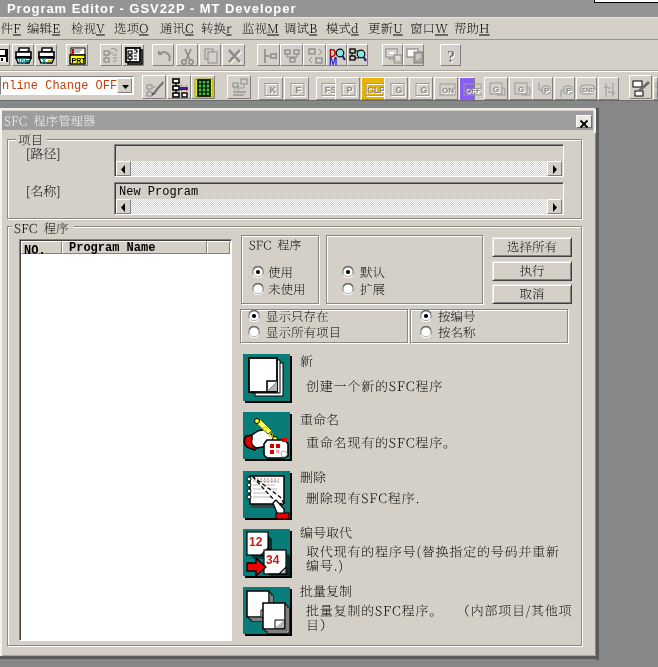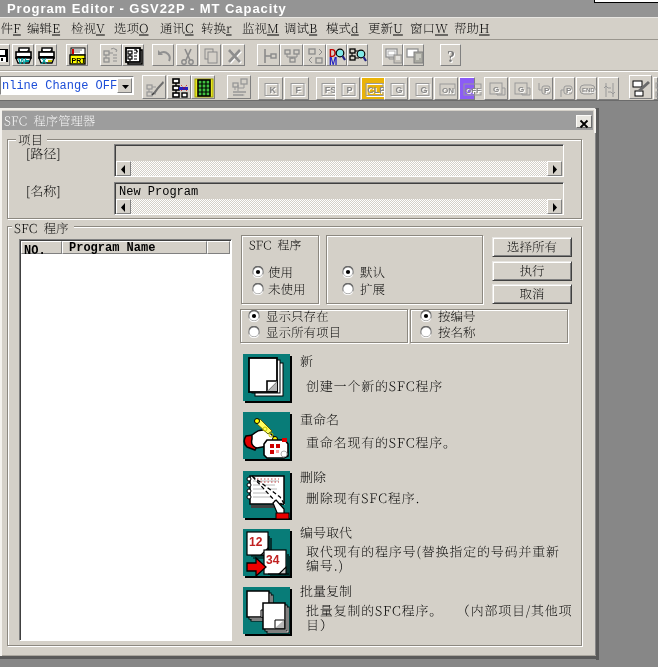--- a/index.html
+++ b/index.html
@@ -1,19 +1,19 @@
 <!DOCTYPE html>
 <html><head><meta charset="utf-8"><style>
 *{margin:0;padding:0;box-sizing:border-box}
 html,body{width:658px;height:667px;overflow:hidden;background:#d4d0c8;font-family:"Liberation Sans",sans-serif}
 </style></head><body>
 <div style="position:relative;width:658px;height:667px">
 <div style="position:absolute;left:0px;top:0px;width:658px;height:17px;background:#949494"></div>
 <div style="position:absolute;left:594px;top:0px;width:64px;height:3px;background:#fff;border-left:1px solid #000;border-bottom:1px solid #000"></div>
-<div style="position:absolute;left:7px;top:1px;font:bold 13px 'Liberation Sans',sans-serif;color:#fff;letter-spacing:0.95px">Program Editor - GSV22P - MT Capacity</div>
+<div style="position:absolute;left:7px;top:1px;font:bold 13px 'Liberation Sans',sans-serif;color:#fff;letter-spacing:0.95px">Program Editor - GSV22P - MT Developer</div>
 <div style="position:absolute;left:0px;top:17px;width:658px;height:23px;background:#d4d0c8;border-top:1px solid #e8e6e2;border-bottom:1px solid #9a968e"></div>
 <div style="position:absolute;left:0px;top:41px;width:658px;height:30px;background:#d4d0c8;border-bottom:1px solid #aaa69e"></div>
 <div style="position:absolute;left:0px;top:71px;width:658px;height:29px;background:#d4d0c8;border-top:1px solid #fff"></div>
 <div style="position:absolute;left:0px;top:100px;width:658px;height:1px;background:#6b6b6b"></div>
 <div style="position:absolute;left:0px;top:44px;width:10px;height:22px;background:#d4d0c8;border-top:1px solid #fff;border-bottom:1px solid #808080;border-right:1px solid #808080">
       <svg width="9" height="20" viewBox="0 0 9 20" style="position:absolute;left:0;top:1px">
         <rect x="0" y="3" width="8" height="13" fill="#000"></rect>
         <rect x="0" y="4" width="5" height="5" fill="#fff"></rect>
         <rect x="0" y="11" width="6" height="5" fill="#fff"></rect>
         <rect x="1" y="12" width="2" height="3" fill="#000"></rect>
@@ -151,21 +151,21 @@
         <path d="M11 9 h5 M11 11 h5 M11 13 h3" stroke="#e8e8e0"></path>
       </svg>
     </div>
 <div style="position:absolute;left:440px;top:44px;width:21px;height:22px;background:#d4d0c8;border:1px solid;border-color:#fff #808080 #808080 #fff">
       <svg width="19" height="20" viewBox="0 0 19 20" style="position:absolute;left:1px;top:1px">
         <text x="6" y="17" font-family="Liberation Serif" font-weight="bold" font-size="16" fill="#fff">?</text>
         <text x="5" y="16" font-family="Liberation Serif" font-weight="bold" font-size="16" fill="#787878">?</text>
       </svg>
     </div>
 <div style="position:absolute;left:0px;top:76px;width:134px;height:19px;background:#fff;border:1px solid;border-color:#808080 #fff #fff #808080">
-      <div style="position:absolute;left:1px;top:2px;font:12px 'Liberation Mono',monospace;color:#1d4ed8;white-space:pre">nline Change OFF</div>
+      <div style="position:absolute;left:1px;top:2px;font:12px 'Liberation Mono',monospace;color:#c2410c;white-space:pre">nline Change OFF</div>
       <div style="position:absolute;left:116px;top:1px;width:15px;height:15px;background:#d4d0c8;border:1px solid;border-color:#fff #808080 #808080 #fff"><svg width="15" height="15">
           <path d="M4 6 l3.5 4 3.5 -4 z" fill="#000"></path>
         </svg></div>
     </div>
 <div style="position:absolute;left:142px;top:75px;width:24px;height:24px;background:#d4d0c8;border:1px solid;border-color:#fff #808080 #808080 #fff">
       <svg width="22" height="22" viewBox="0 0 22 22" style="position:absolute;left:1px;top:1px">
         <rect x="3" y="8" width="5" height="4" fill="none" stroke="#979797" stroke-width="1.2"></rect>
         <rect x="3" y="15" width="5" height="4" fill="none" stroke="#979797" stroke-width="1.2"></rect>
         <path d="M5 12 v3 M8 10 h4 M8 17 h4" stroke="#979797" fill="none"></path>
         <path d="M9 16 Q13 10 19 4 L20 6 Q14 12 11 17 z" fill="#6e6e6e"></path>

